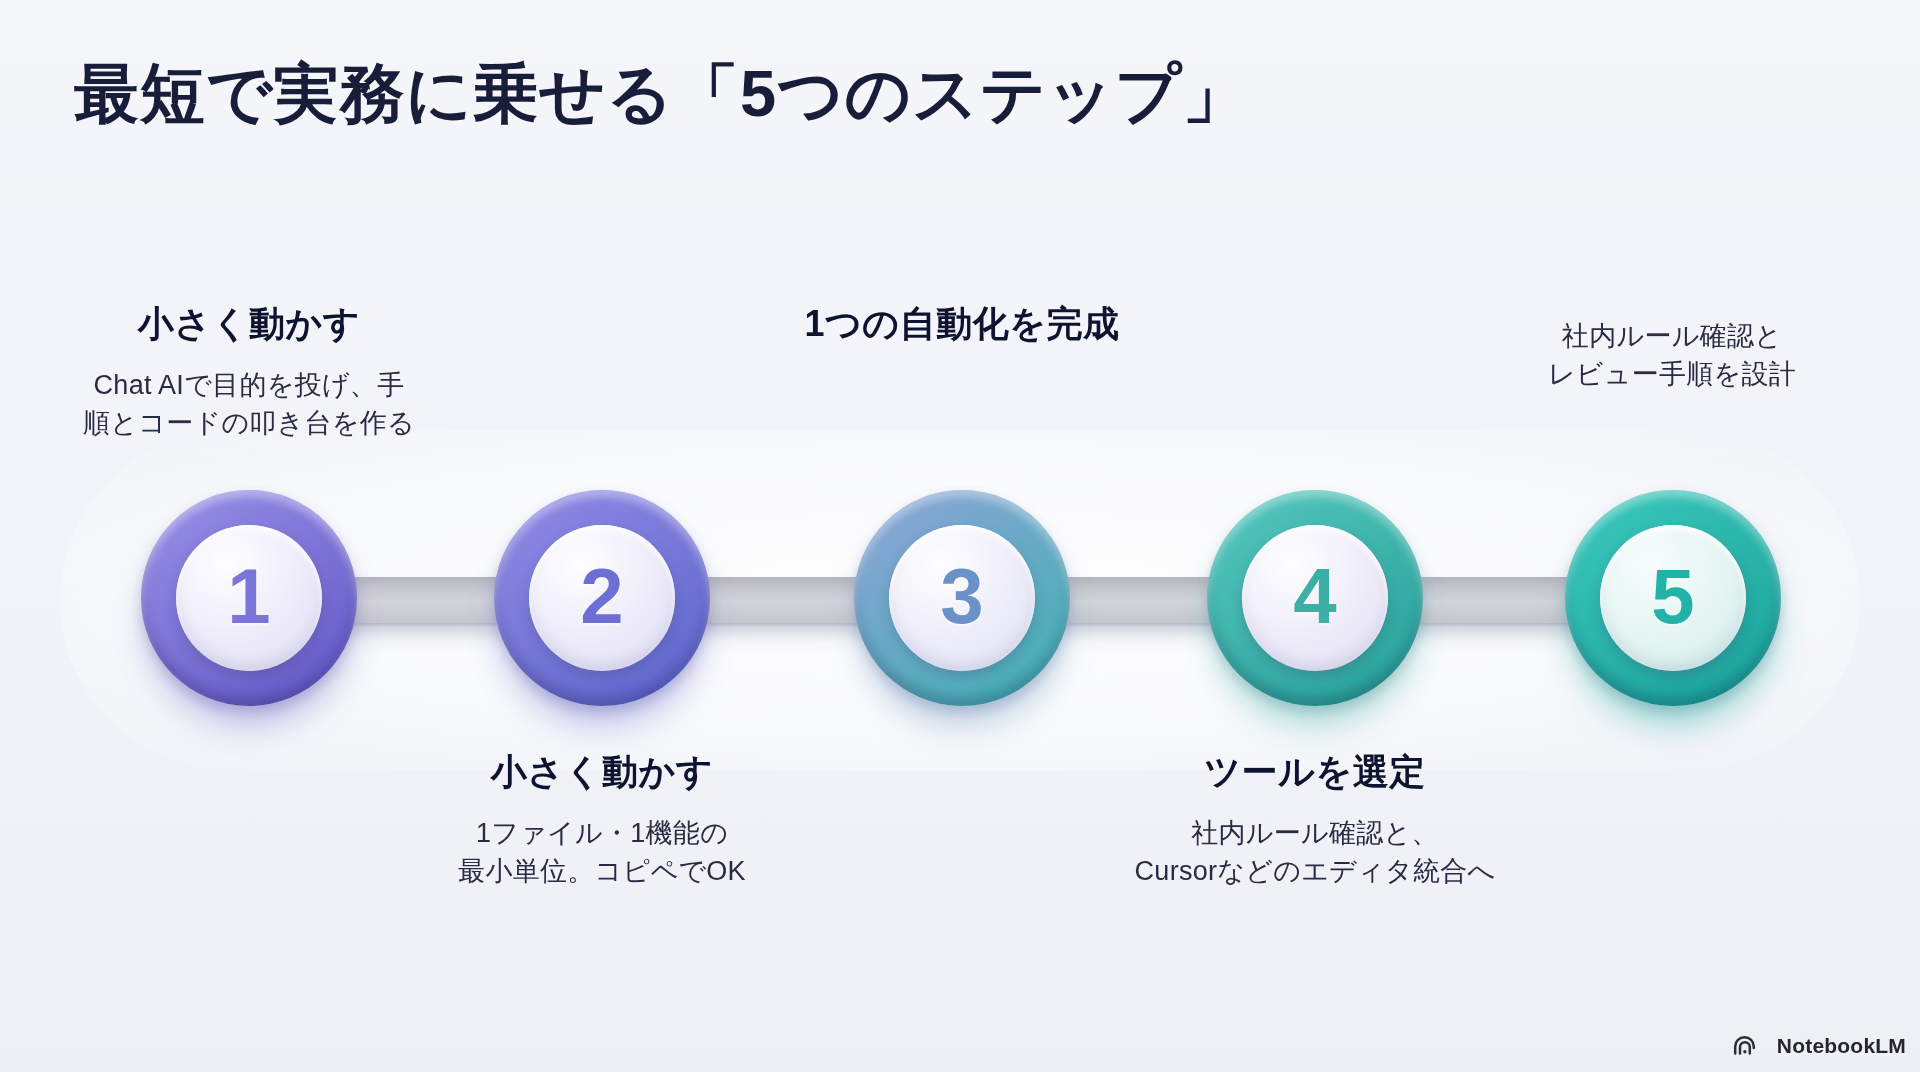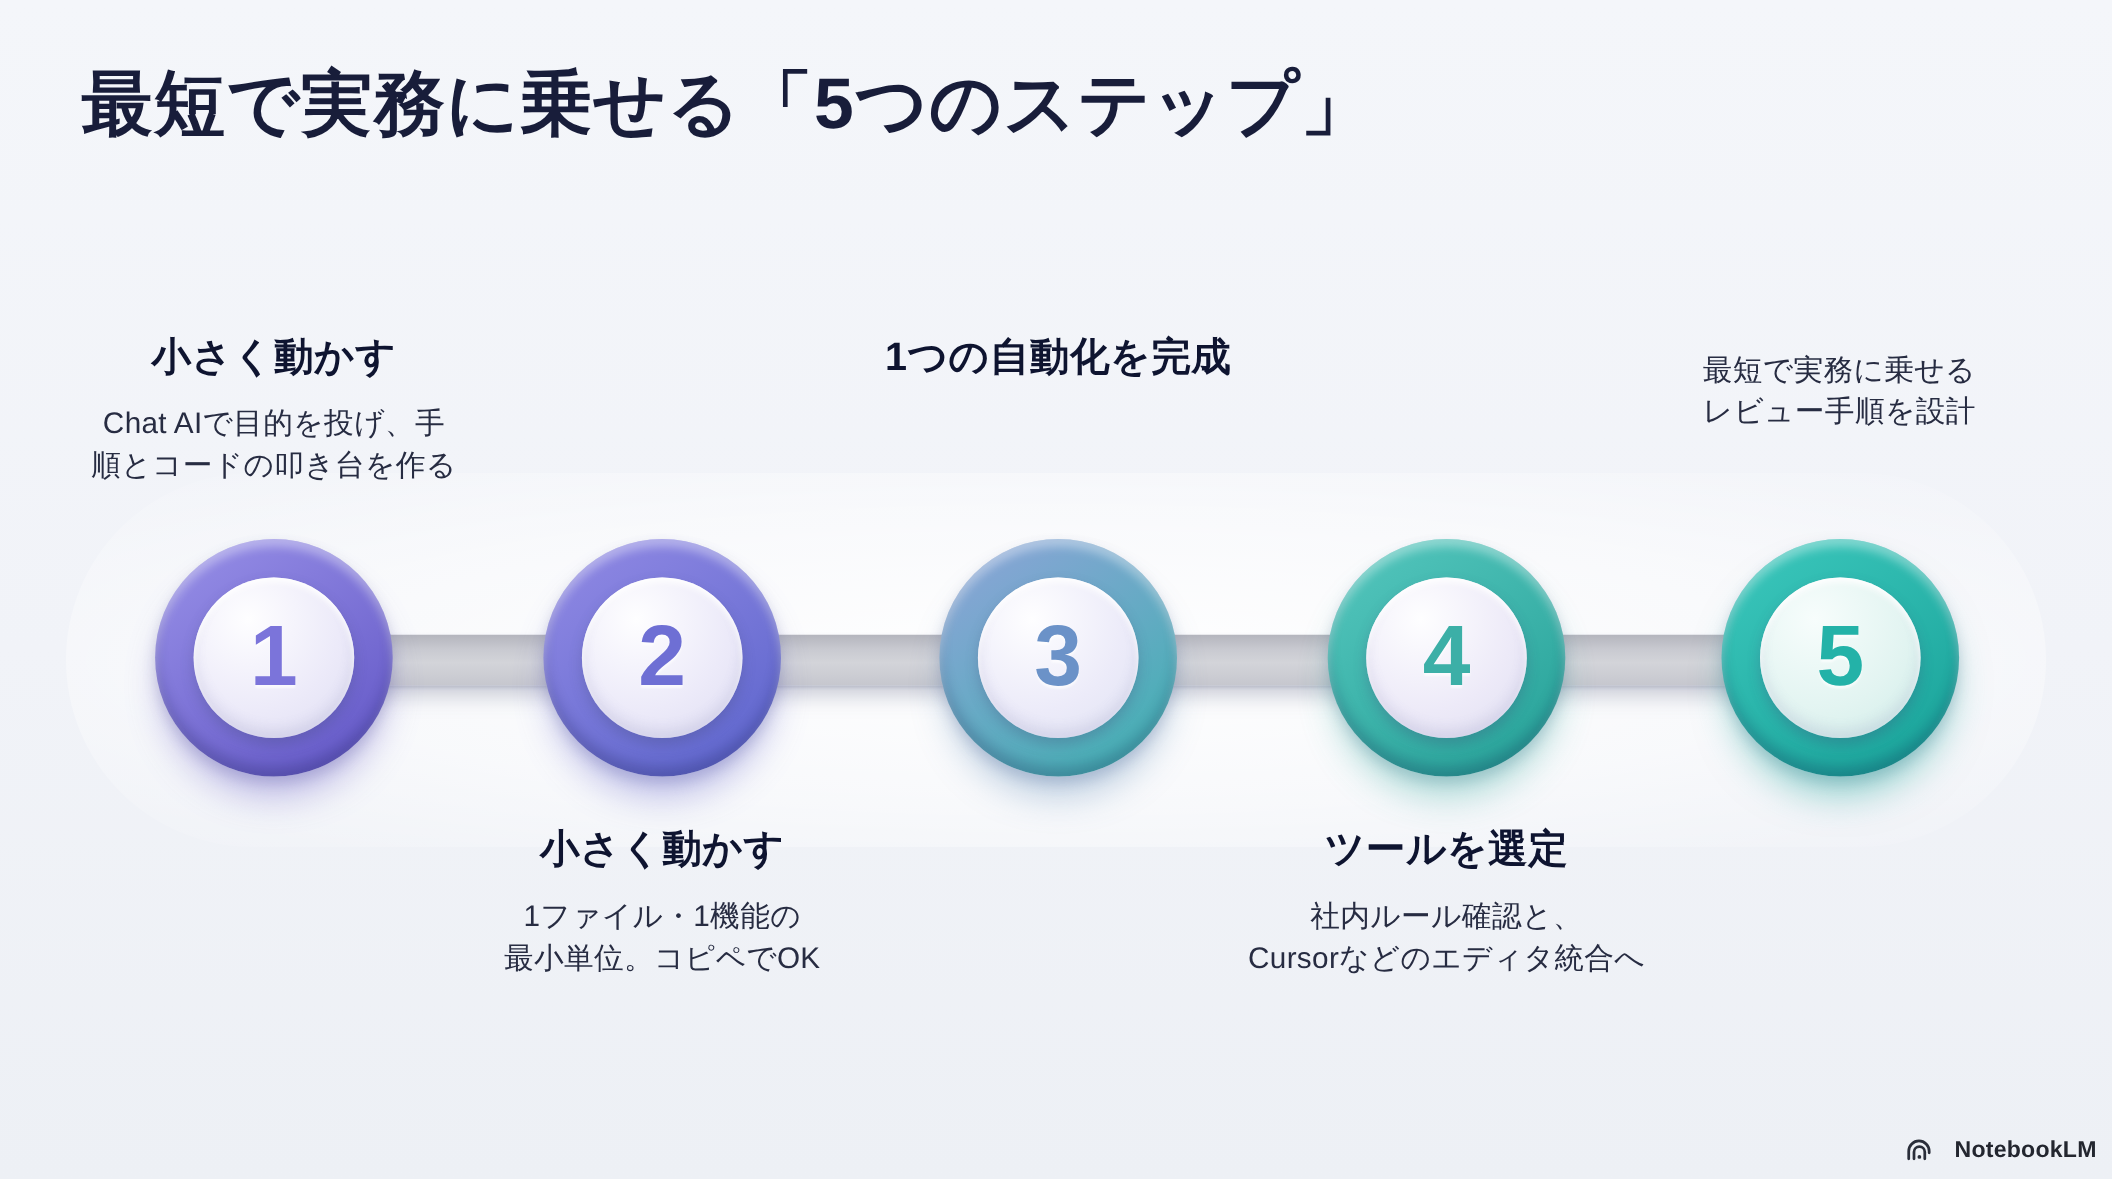--- a/index.html
+++ b/index.html
@@ -97,21 +97,21 @@
   </div>
   <div class="step-label label-top pos-t3">
     <h2>1つの自動化を完成</h2>
   </div>
   <div class="step-label label-bottom pos-t4">
     <h2>ツールを選定</h2>
     <p>社内ルール確認と、
 Cursorなどのエディタ統合へ</p>
   </div>
   <div class="step-label label-top pos-t5">
-    <p>最短で実務に乗せる
+    <p>社内ルール確認と
 レビュー手順を設計</p>
   </div>
 
   <div class="step-circle pos-c1" style="--ring-from: #928AE4; --ring-to: #675CC9; --num-color: #7B74DA; --glow: rgba(106,96,202,0.45); --inner-from: #FEFEFF; --inner-mid: #ECEAF9; --inner-to: #DEDDF2;">
     <div class="inner">
       <span class="num">1</span>
     </div>
   </div>
   <div class="step-circle pos-c2" style="--ring-from: #8C86E2; --ring-to: #6168CE; --num-color: #6E6FD4; --glow: rgba(100,100,205,0.45); --inner-from: #FEFEFF; --inner-mid: #ECEAF9; --inner-to: #DEDDF2;">
     <div class="inner">

